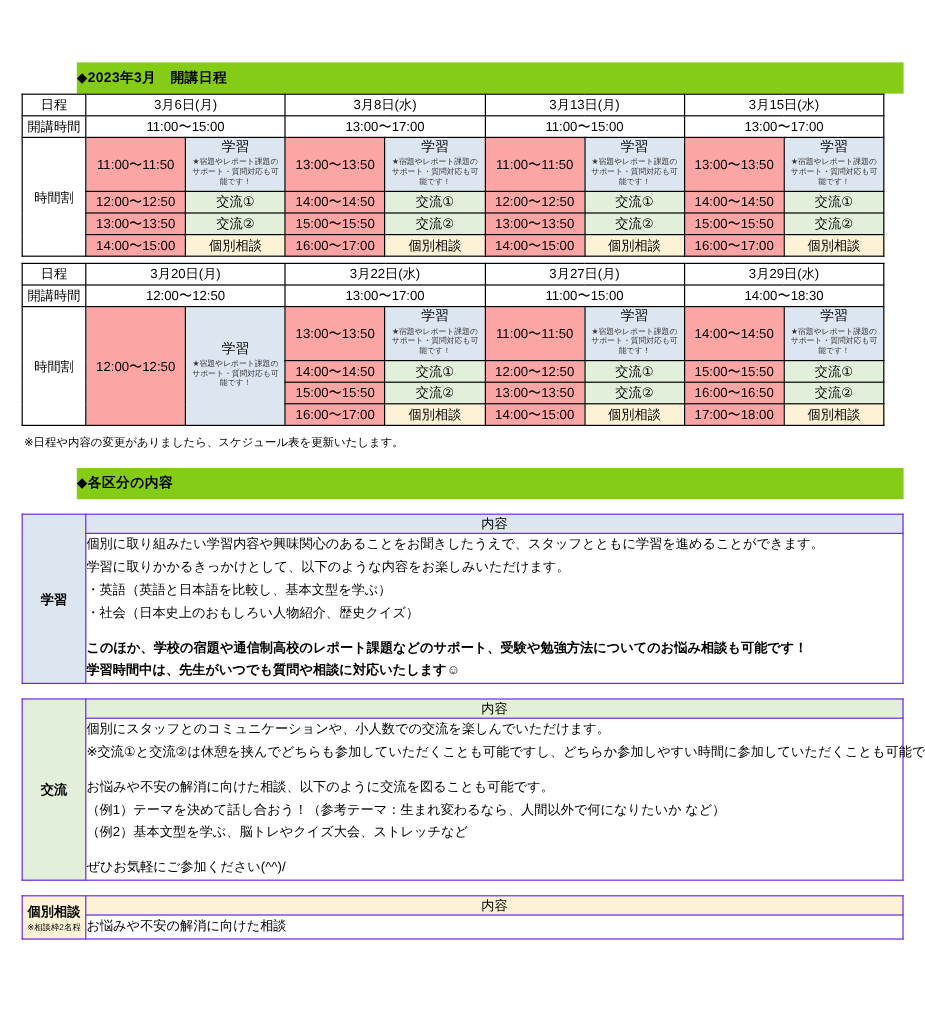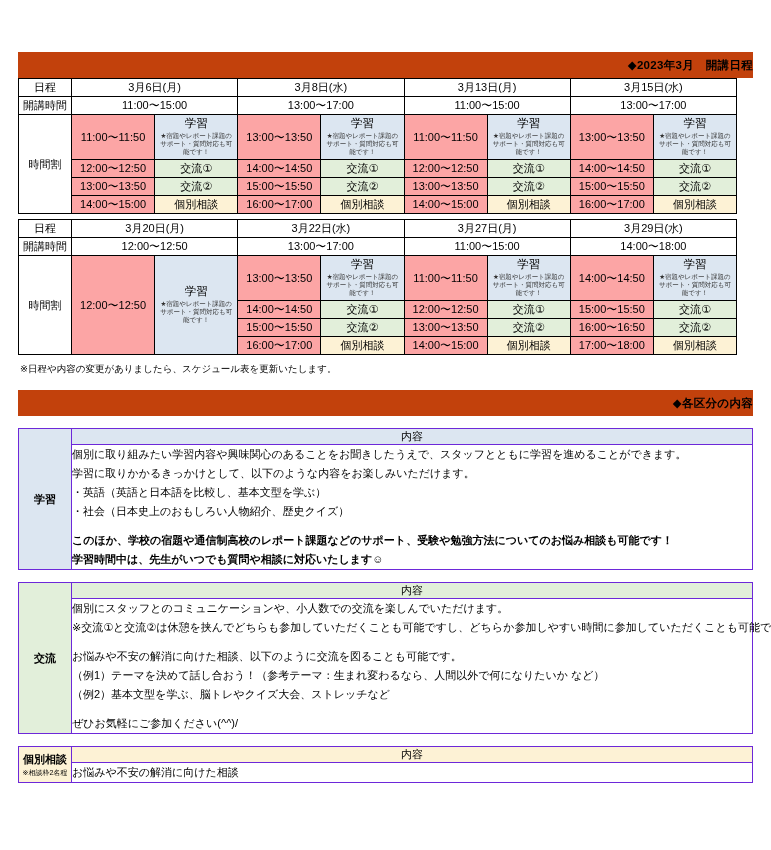--- a/index.html
+++ b/index.html
@@ -18,27 +18,28 @@
   .page {
     width: 771px;
     height: 850px;
     position: relative;
     box-sizing: border-box;
     padding: 0 18px;
   }
 
   
   .banner {
-    background: #c2410c;
+    background: #84cc16;
     height: 26px;
     line-height: 26px;
-    text-align: right;
+    text-align: left;
     font-weight: bold;
     font-size: 11.5px;
     letter-spacing: 0.3px;
+    margin-left: 46px;
   }
   #banner-schedule { margin-top: 52px; }
   #banner-sections { margin-top: 0px; }
 
   
   table.sched {
     border-collapse: collapse;
     width: 719px;
     table-layout: fixed;
   }
@@ -239,21 +240,21 @@
             <td class="hdr" colspan="2">3月20日(月)</td>
             <td class="hdr" colspan="2">3月22日(水)</td>
             <td class="hdr" colspan="2">3月27日(月)</td>
             <td class="hdr" colspan="2">3月29日(水)</td>
           </tr>
           <tr>
             <td class="hdr hdr-lbl lbl-col">開講時間</td>
             <td class="hdr" colspan="2">12:00〜12:50</td>
             <td class="hdr" colspan="2">13:00〜17:00</td>
             <td class="hdr" colspan="2">11:00〜15:00</td>
-            <td class="hdr" colspan="2">14:00〜18:00</td>
+            <td class="hdr" colspan="2">14:00〜18:30</td>
           </tr>
           <tr>
             <td class="rowlabel lbl-col" rowspan="4">時間割</td>
             <td class="slot-time time-col" rowspan="4">12:00〜12:50</td>
             <td class="act study act-col" rowspan="4">
               <span class="study-title">学習</span>
               <span class="study-note">★宿題やレポート課題のサポート・質問対応も可能です！</span>
             </td>
             <td class="slot-time time-col">13:00〜13:50</td>
             <td class="act study act-col">

